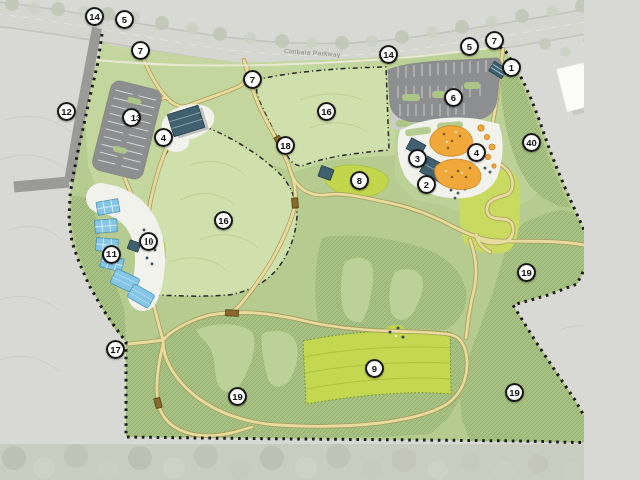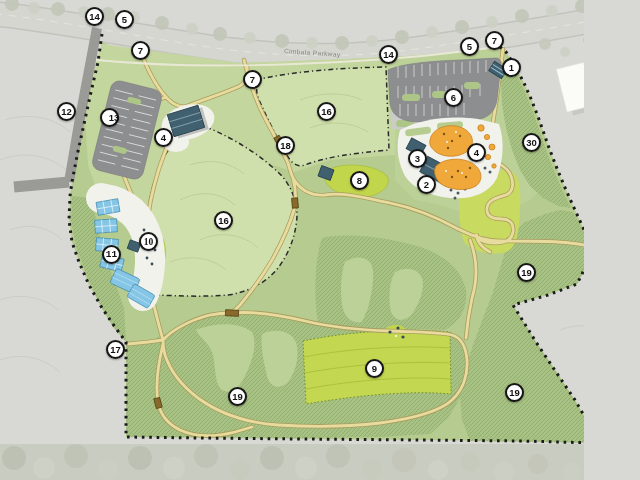--- a/index.html
+++ b/index.html
@@ -373,28 +373,28 @@
       <div class="marker" style="left: 95px; top: 17px;">14</div>
       <div class="marker" style="left: 125px; top: 20px;">5</div>
       <div class="marker" style="left: 141px; top: 51px;">7</div>
       <div class="marker" style="left: 253px; top: 80px;">7</div>
       <div class="marker" style="left: 389px; top: 55px;">14</div>
       <div class="marker" style="left: 470px; top: 47px;">5</div>
       <div class="marker" style="left: 495px; top: 41px;">7</div>
       <div class="marker" style="left: 512px; top: 68px;">1</div>
       <div class="marker" style="left: 454px; top: 98px;">6</div>
       <div class="marker" style="left: 327px; top: 112px;">16</div>
-      <div class="marker" style="left: 532px; top: 143px;">30</div>
+      <div class="marker" style="left: 532px; top: 143px;">40</div>
       <div class="marker" style="left: 418px; top: 159px;">3</div>
       <div class="marker" style="left: 477px; top: 153px;">4</div>
       <div class="marker" style="left: 427px; top: 185px;">2</div>
       <div class="marker" style="left: 360px; top: 181px;">8</div>
       <div class="marker" style="left: 286px; top: 146px;">18</div>
       <div class="marker" style="left: 67px; top: 112px;">12</div>
-      <div class="marker" style="left: 110px; top: 118px; padding-left: 9px;">13</div>
+      <div class="marker" style="left: 132px; top: 118px; padding-left: 9px;">13</div>
       <div class="marker" style="left: 164px; top: 138px;">4</div>
       <div class="marker" style="left: 224px; top: 221px;">16</div>
       <div class="marker" style="left: 149px; top: 242px; font-family: Liberation Serif, serif;">10</div>
       <div class="marker" style="left: 112px; top: 255px; font-family: Liberation Mono, monospace;">11</div>
       <div class="marker" style="left: 116px; top: 350px;">17</div>
       <div class="marker" style="left: 238px; top: 397px;">19</div>
       <div class="marker" style="left: 375px; top: 369px;">9</div>
       <div class="marker" style="left: 515px; top: 393px;">19</div>
       <div class="marker" style="left: 527px; top: 273px;">19</div>
       <div class="marker" style="left: 596px; top: 246px;">17</div>

